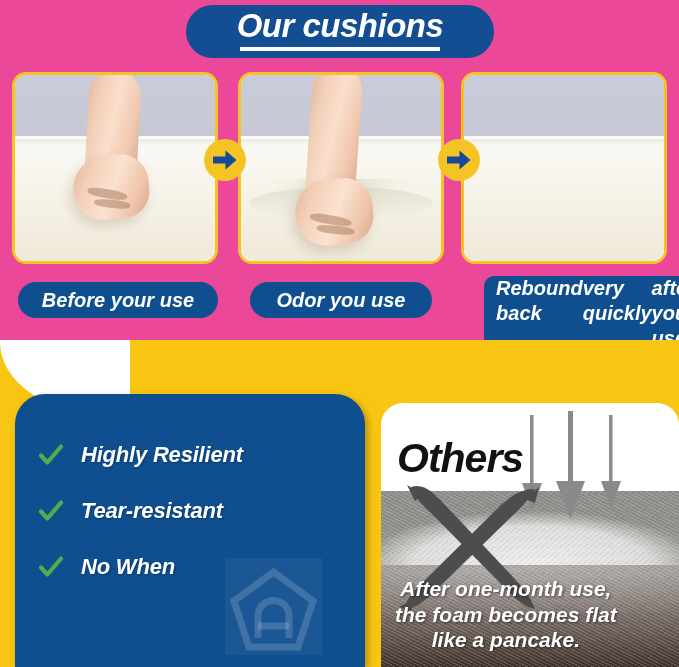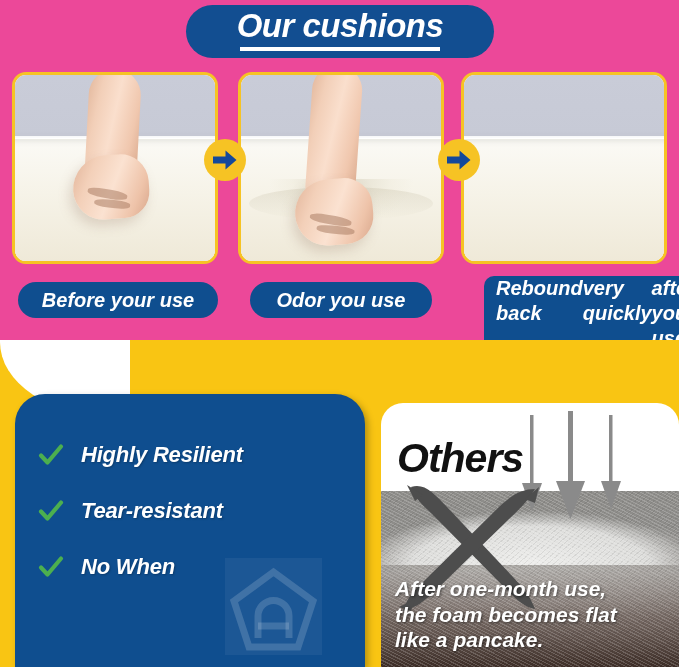--- a/index.html
+++ b/index.html
@@ -310,20 +310,21 @@
     position: absolute;
     left: 14px;
     bottom: 14px;
     color: #ffffff;
     font-size: 21px;
     font-weight: bold;
     font-style: italic;
     line-height: 1.22;
     text-shadow: 1px 1px 3px rgba(0,0,0,0.55);
     z-index: 5;
+    text-align: center;
   }
   .cross-mark {
     position: absolute;
     left: 8px; top: 78px;
     width: 170px; height: 135px;
     z-index: 3;
   }
   .press-arrows {
     position: absolute;
     left: 128px; top: 8px;

